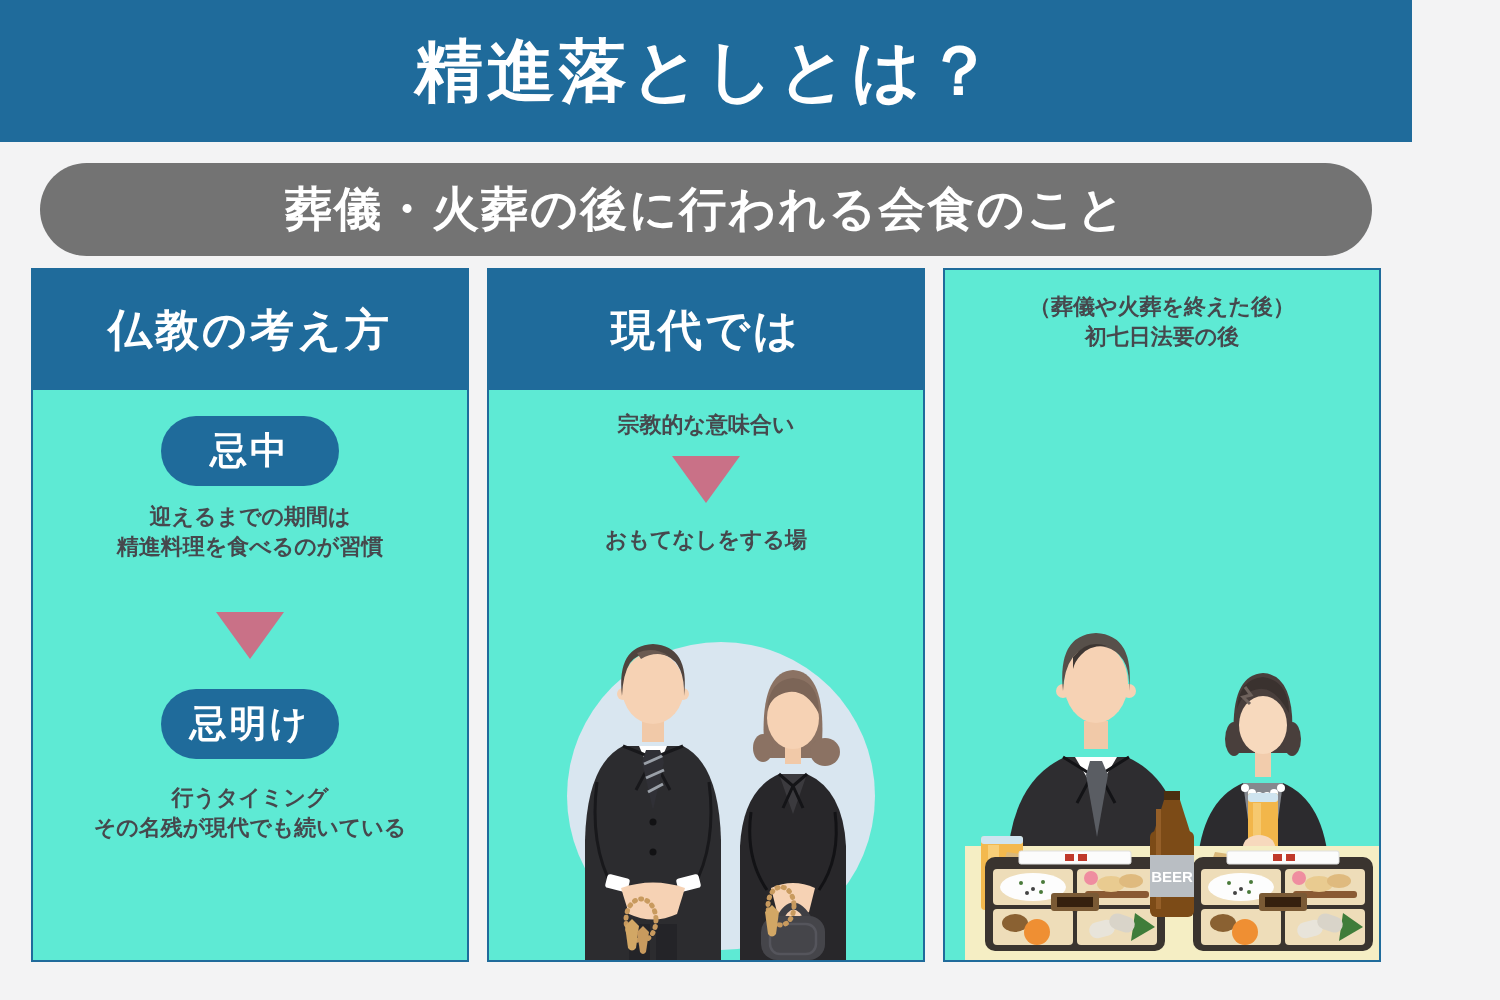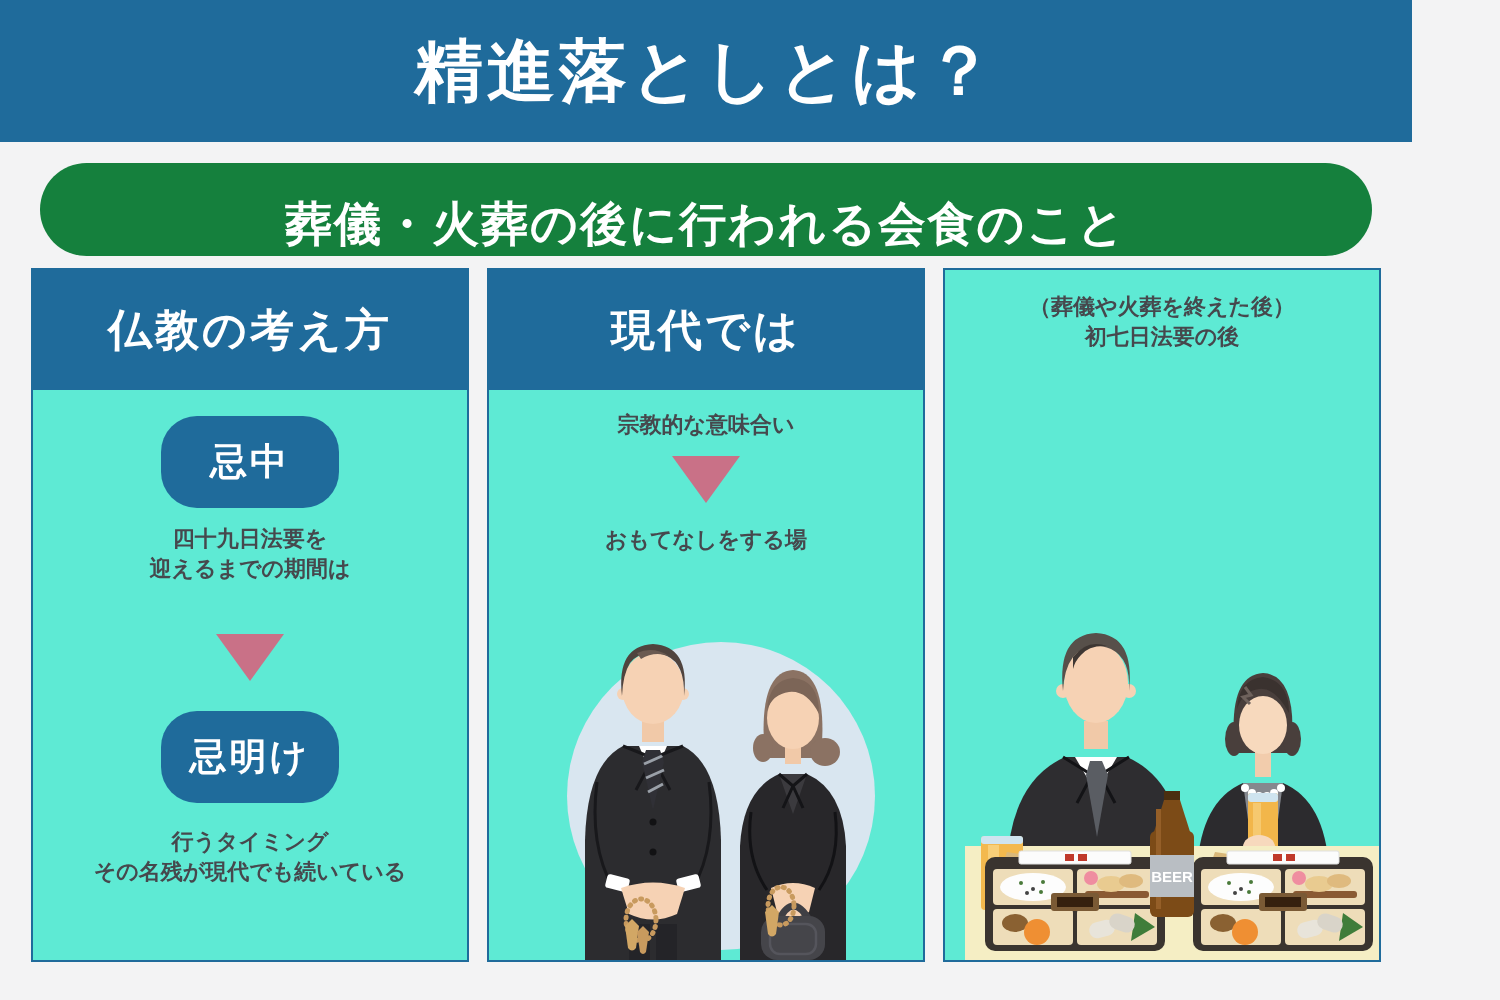--- a/index.html
+++ b/index.html
@@ -2,32 +2,32 @@
 <html><head>
 <meta charset="utf-8">
 <style>
   html,body{margin:0;padding:0;background:#f3f3f4;}
   .page{position:relative;width:1412px;height:1000px;background:#f3f3f4;overflow:hidden;
         font-family:"Liberation Sans",sans-serif;}
   
   .top-band{height:142px;background:#1f6b9b;display:flex;align-items:center;justify-content:center;}
   .page-title{margin:0;color:#ffffff;font-size:68px;font-weight:900;letter-spacing:4px;}
   
-  .banner{margin:21px 40px 0;height:93px;background:#15803d;border-radius:47px;
-          display:flex;align-items:flex-end;justify-content:center;}
+  .banner{margin:21px 40px 0;height:93px;background:#737373;border-radius:47px;
+          display:flex;align-items:center;justify-content:center;}
   .banner-text{color:#ffffff;font-size:47px;font-weight:900;letter-spacing:2px;}
   
   .columns{display:flex;gap:18px;padding:12px 31px 0;}
   .col{flex:1;height:694px;background:#5eead4;border:2px solid #1f6b9b;box-sizing:border-box;
        display:flex;flex-direction:column;overflow:hidden;}
   .col-head{flex:none;height:120px;background:#1f6b9b;color:#ffffff;font-size:44px;font-weight:900;
             letter-spacing:3px;display:flex;align-items:center;justify-content:center;}
   .col-body{flex:1;position:relative;display:flex;flex-direction:column;align-items:center;}
   .pill{background:#1f6b9b;color:#ffffff;font-size:37px;font-weight:900;letter-spacing:3px;
-        min-width:178px;box-sizing:border-box;padding:21px 24px;border-radius:36px;text-align:center;}
+        min-width:178px;box-sizing:border-box;padding:10px 24px;border-radius:36px;text-align:center;}
   .pill.first{margin-top:26px;}
   .pill.second{margin-top:30px;}
   .btext{margin:0;color:#46484d;font-size:22px;font-weight:700;line-height:1.36;text-align:center;}
   .btext span{display:block;}
   .mt16{margin-top:16px;} .mt20{margin-top:20px;} .mt22{margin-top:22px;} .mt24{margin-top:24px;}
   .tri{width:0;height:0;border-left:34px solid transparent;border-right:34px solid transparent;
        border-top:47px solid #c97187;}
   .tri.c1{margin-top:50px;} .tri.c2{margin-top:16px;}
   .illus{position:absolute;left:0;bottom:0;}
 </style>
@@ -44,22 +44,22 @@
     <span class="banner-text">葬儀・火葬の後に行われる会食のこと</span>
   </div>
 
   <div class="columns">
 
     <section class="col">
       <div class="col-head">仏教の考え方</div>
       <div class="col-body">
         <div class="pill first">忌中</div>
         <p class="btext mt16">
-          <span>四十九日法要を</span>
           <span>迎えるまでの期間は</span>
+          <span>精進料理を食べるのが習慣</span>
         </p>
         <div class="tri c1"></div>
         <div class="pill second">忌明け</div>
         <p class="btext mt24">
           <span>行うタイミング</span>
           <span>その名残が現代でも続いている</span>
         </p>
       </div>
     </section>
 

